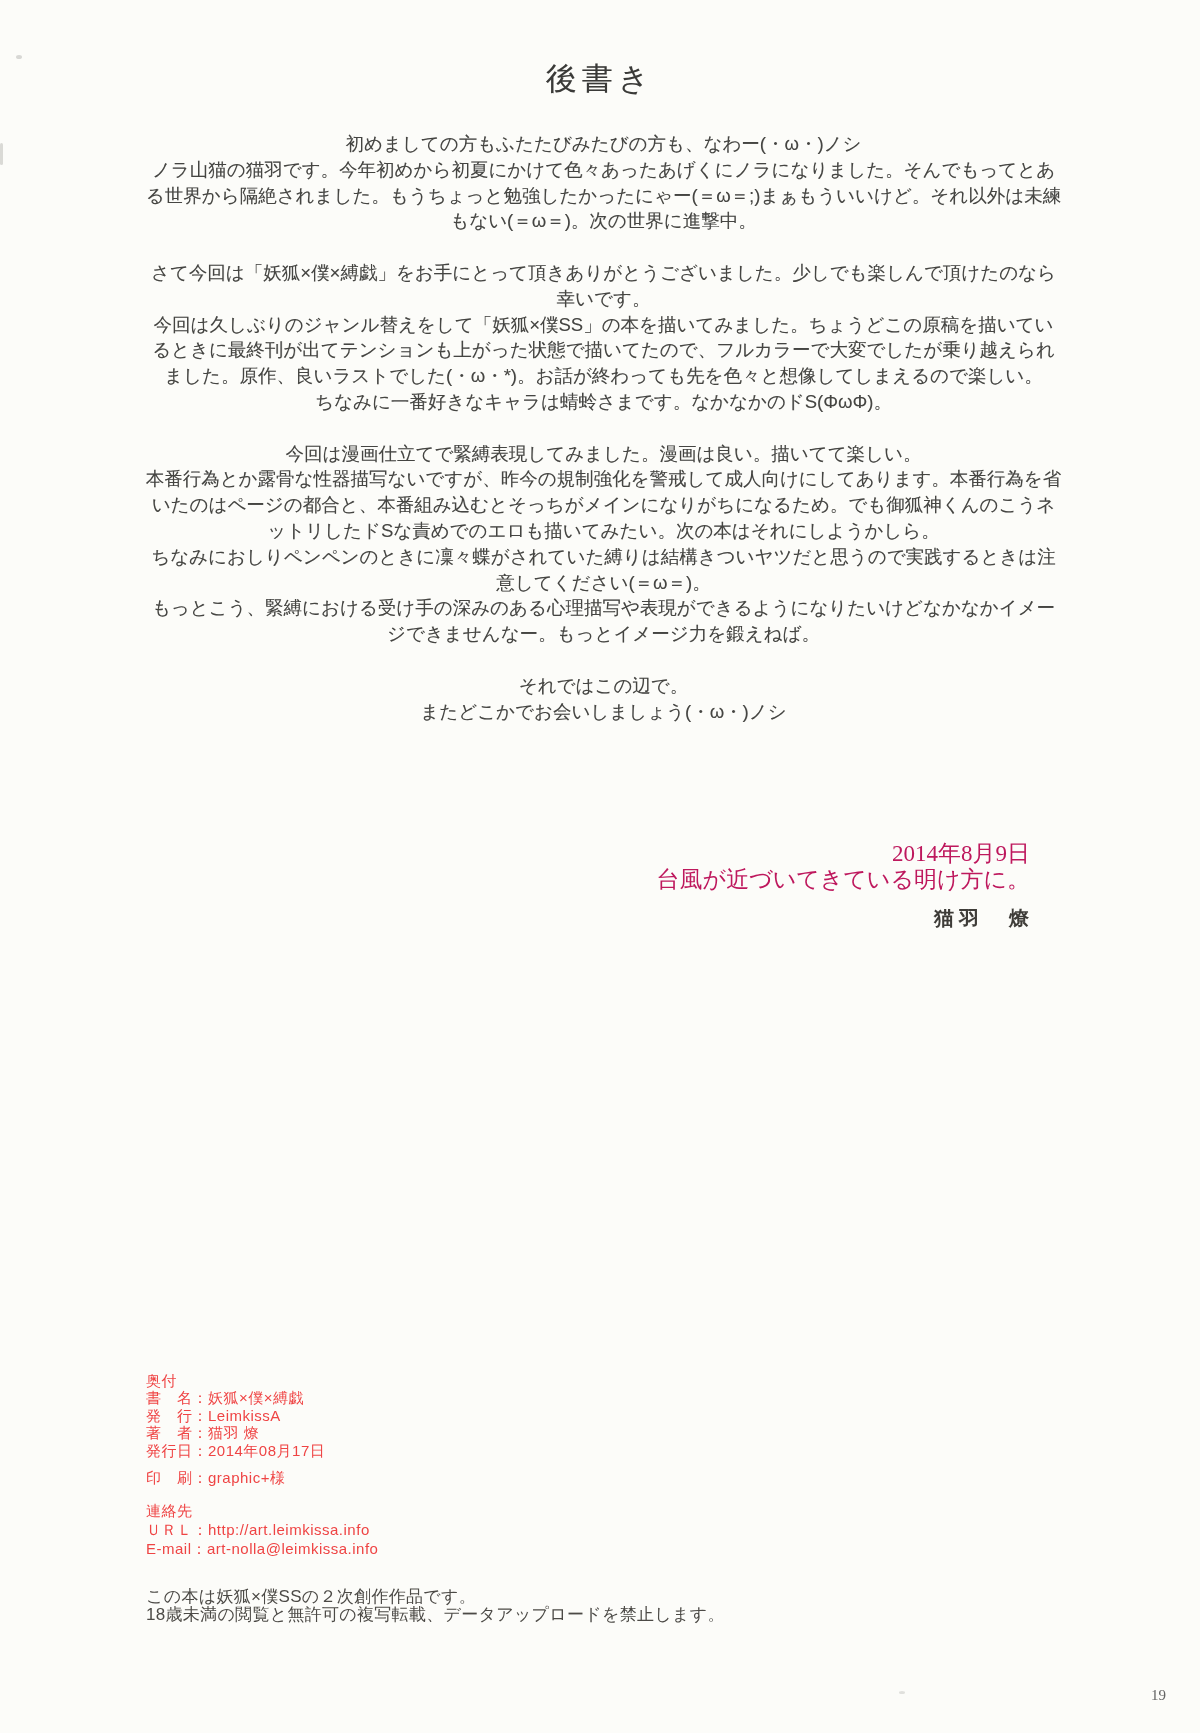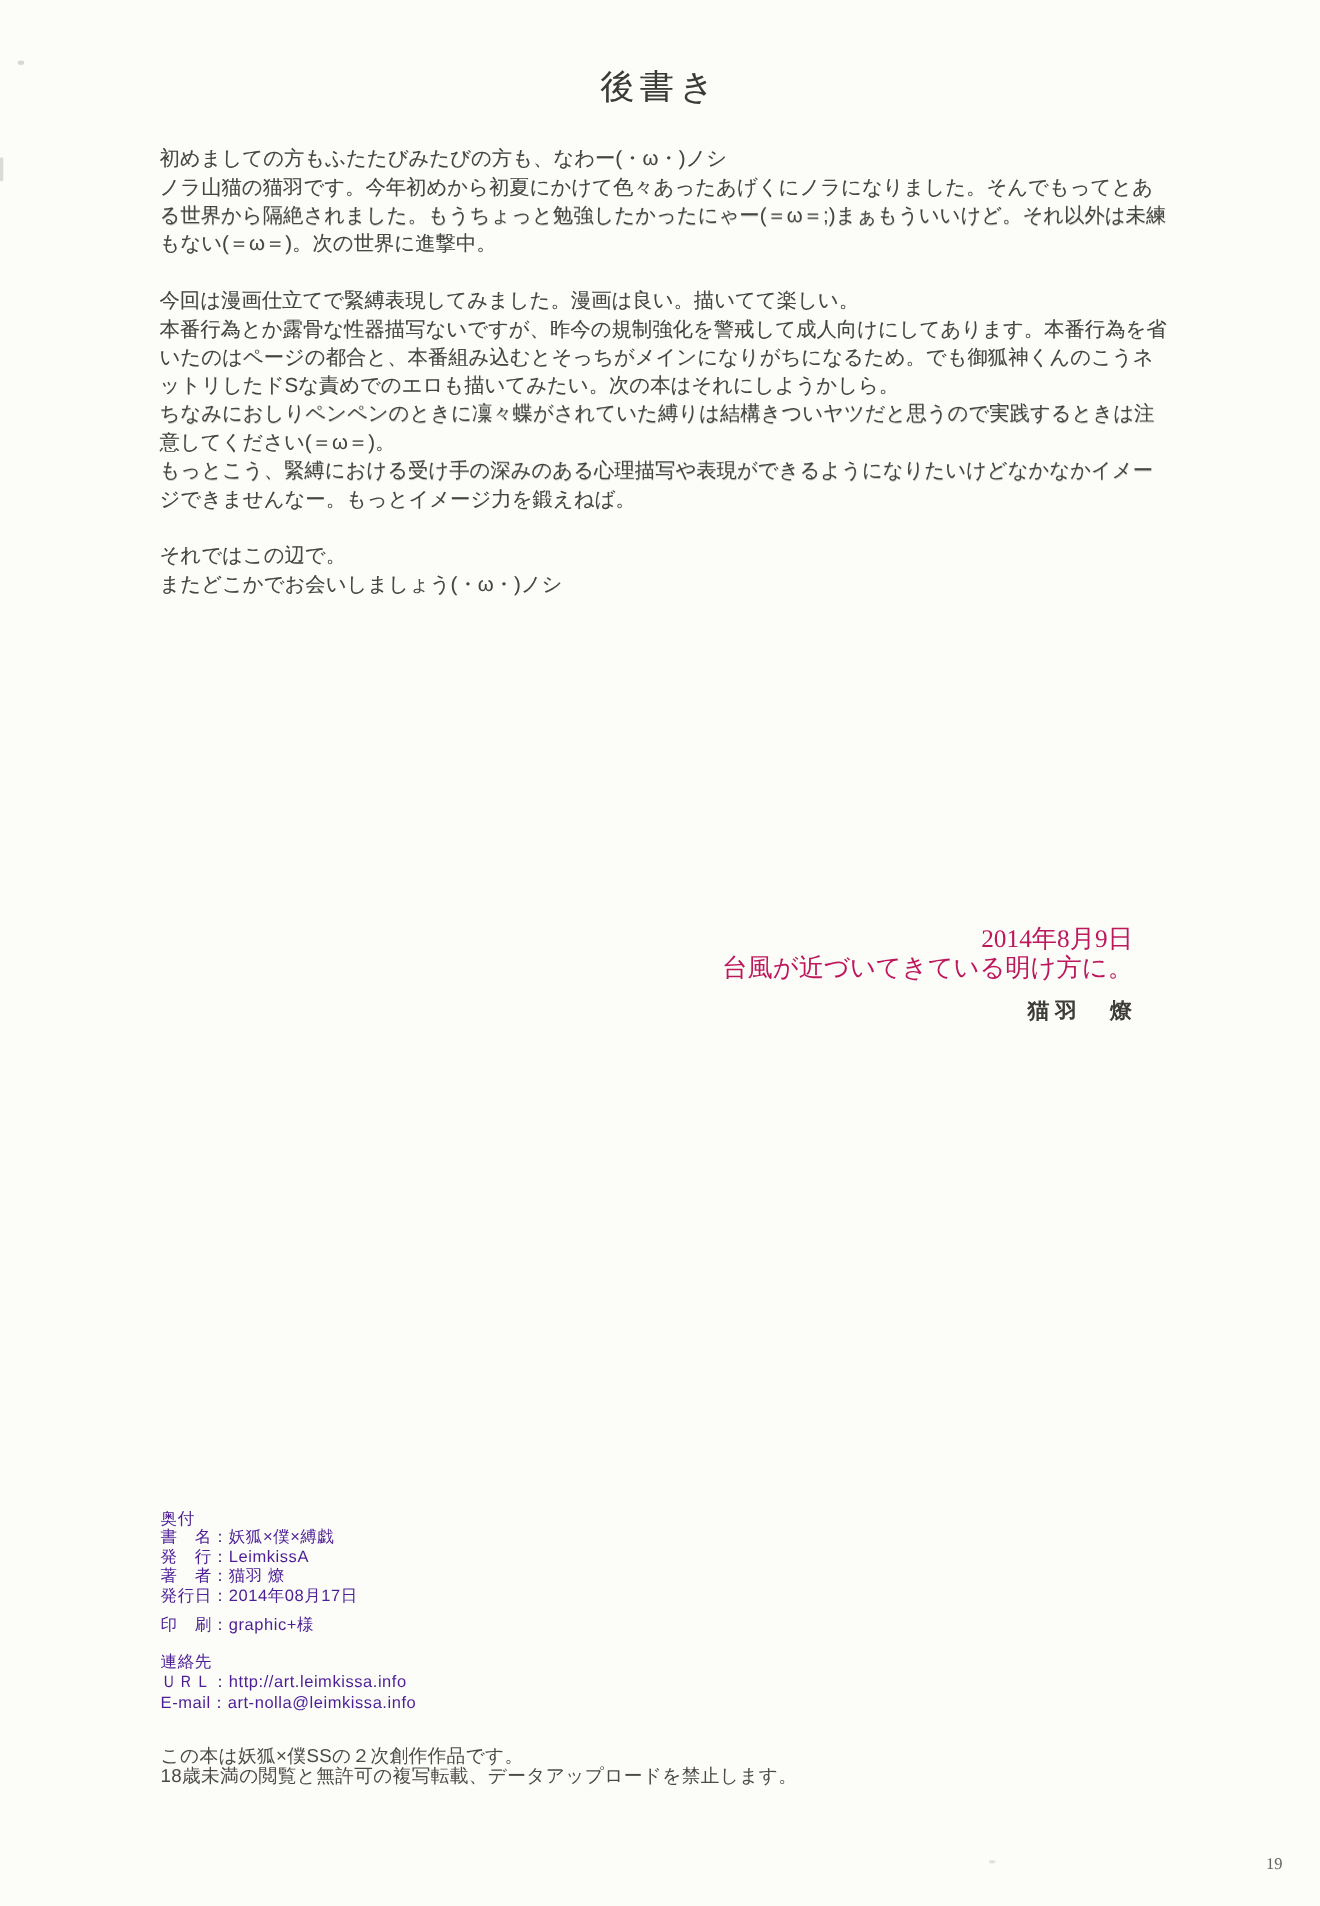--- a/index.html
+++ b/index.html
@@ -36,20 +36,21 @@
     left: 145px;
     width: 917px;
     font-size: 18.5px;
     line-height: 25.8px;
     color: #454542;
     text-shadow: 0.3px 0.3px 0.5px rgba(90,90,90,0.3);
   }
   .body-text p {
     margin: 0 0 25.8px 0;
     white-space: pre-line;
+    text-align: center;
   }
   .closing-block {
     position: absolute;
     top: 841px;
     right: 190px;
     text-align: right;
     font-family: "Liberation Serif", serif;
     font-size: 23px;
     line-height: 26px;
     color: #be185d;
@@ -64,21 +65,21 @@
     letter-spacing: 5px;
     color: #3e3c38;
   }
   .colophon {
     position: absolute;
     top: 1372px;
     left: 146px;
     font-size: 15px;
     line-height: 17.4px;
     letter-spacing: 0.5px;
-    color: #4c1d95;
+    color: #ef4444;
   }
   .colophon .gap-s { height: 10px; }
   .colophon .gap-m { height: 16px; }
   .colophon .contact-line { line-height: 19.5px; }
   .disclaimer {
     position: absolute;
     top: 1588px;
     left: 146px;
     font-size: 17px;
     line-height: 18px;
@@ -101,20 +102,23 @@
 </head>
 <body>
 
 <div class="page">
 
   <h1 class="title">後書き</h1>
 
   <div class="body-text">
     <p>初めましての方もふたたびみたびの方も、なわー(・ω・)ノシ
 ノラ山猫の猫羽です。今年初めから初夏にかけて色々あったあげくにノラになりました。そんでもってとある世界から隔絶されました。もうちょっと勉強したかったにゃー(＝ω＝;)まぁもういいけど。それ以外は未練もない(＝ω＝)。次の世界に進撃中。</p>
+    <p>さて今回は「妖狐×僕×縛戯」をお手にとって頂きありがとうございました。少しでも楽しんで頂けたのなら幸いです。
+今回は久しぶりのジャンル替えをして「妖狐×僕SS」の本を描いてみました。ちょうどこの原稿を描いているときに最終刊が出てテンションも上がった状態で描いてたので、フルカラーで大変でしたが乗り越えられました。原作、良いラストでした(・ω・*)。お話が終わっても先を色々と想像してしまえるので楽しい。
+ちなみに一番好きなキャラは蜻蛉さまです。なかなかのドS(ΦωΦ)。</p>
     <p>今回は漫画仕立てで緊縛表現してみました。漫画は良い。描いてて楽しい。
 本番行為とか露骨な性器描写ないですが、昨今の規制強化を警戒して成人向けにしてあります。本番行為を省いたのはページの都合と、本番組み込むとそっちがメインになりがちになるため。でも御狐神くんのこうネットリしたドSな責めでのエロも描いてみたい。次の本はそれにしようかしら。
 ちなみにおしりペンペンのときに凜々蝶がされていた縛りは結構きついヤツだと思うので実践するときは注意してください(＝ω＝)。
 もっとこう、緊縛における受け手の深みのある心理描写や表現ができるようになりたいけどなかなかイメージできませんなー。もっとイメージ力を鍛えねば。</p>
     <p>それではこの辺で。
 またどこかでお会いしましょう(・ω・)ノシ</p>
   </div>
 
   <div class="closing-block">
     <div>2014年8月9日</div>

